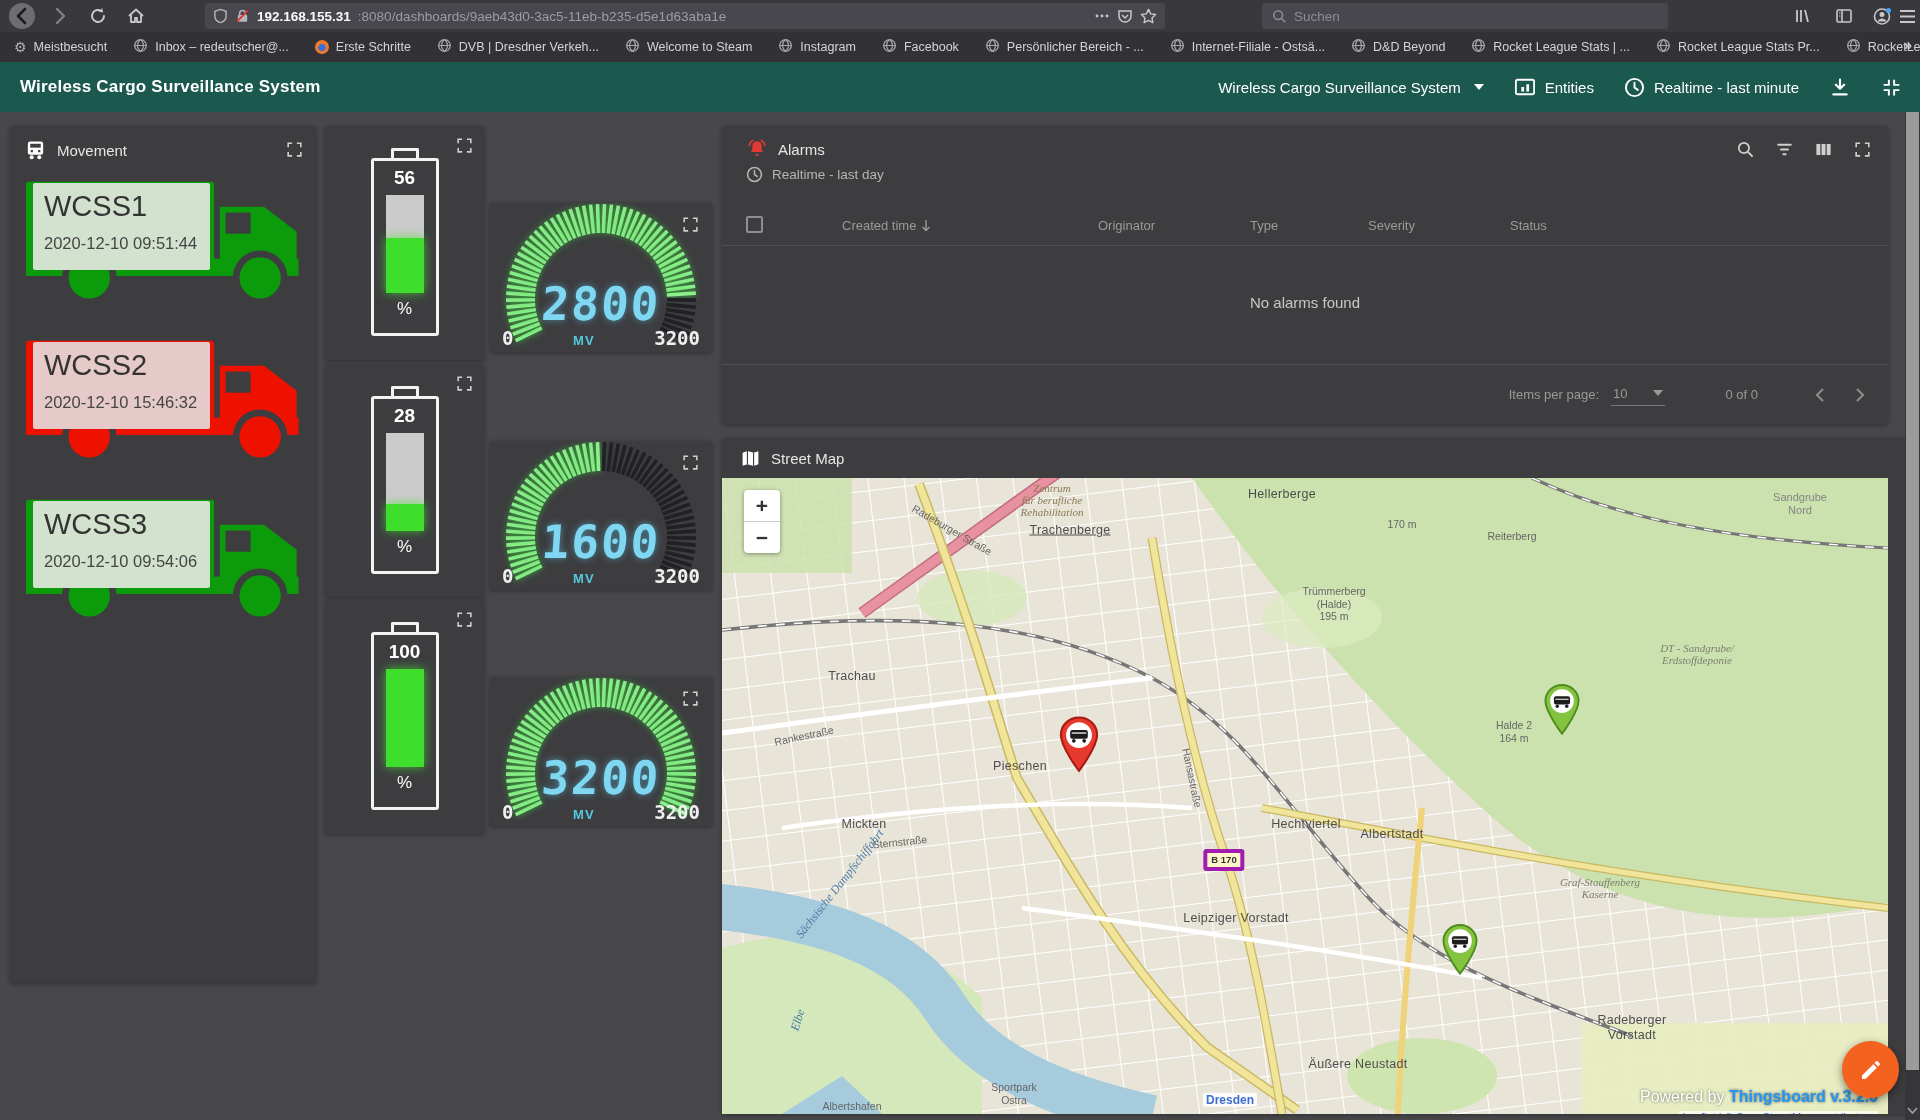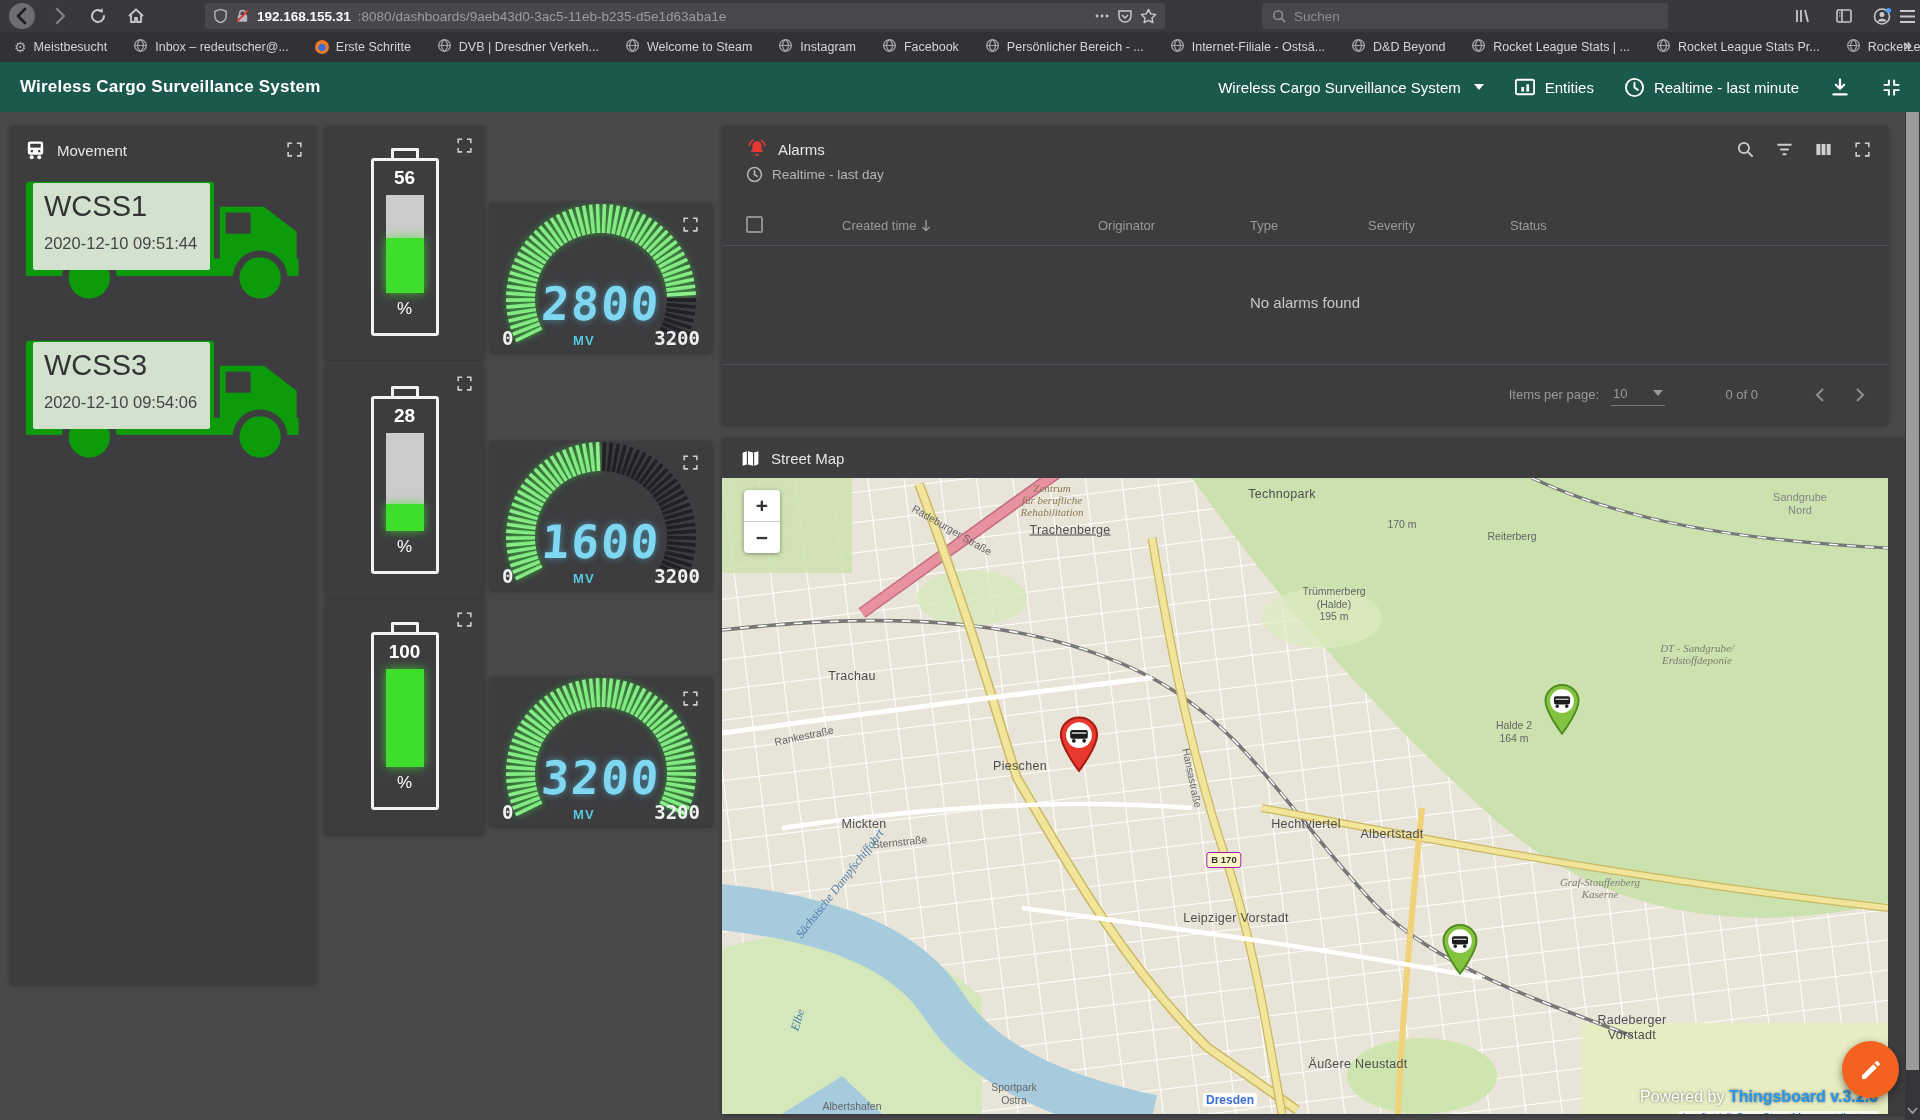--- a/index.html
+++ b/index.html
@@ -103,21 +103,21 @@
   .map-content{position:absolute;left:0;top:40px;width:1166px;height:636px;overflow:hidden;background:#e9e4d8}
   .map-svg{position:absolute;left:0;top:0;width:1166px;height:636px}
   .ml{position:absolute;transform:translate(-50%,-50%);white-space:pre-line;text-align:center;line-height:1.2;pointer-events:none;z-index:3}
   .ml.district{font-size:12.5px;color:#4e4e4e;letter-spacing:.3px}
   .ml.small{font-size:10.5px;color:#666}
   .ml.gray{font-size:11px;color:#848484}
   .ml.grayit{font:italic 11px "Liberation Serif",serif;color:#7d7d72}
   .ml.nature{font:italic 11px "Liberation Serif",serif;color:#897a52}
   .ml.water{font:italic 12px "Liberation Serif",serif;color:#4a7ba6}
   .ml.citylink{font-size:12px;font-weight:bold;color:#3b6fd4;background:rgba(255,255,255,.85);padding:0 3px;border-radius:2px}
-  .ml.badge{font-size:9.5px;font-weight:bold;color:#333;background:#fdf6c9;border:1px solid #a21caf;border-radius:3px;padding:0 4px;line-height:14px}
+  .ml.badge{font-size:9.5px;font-weight:bold;color:#333;background:#fdf6c9;border:4px solid #a21caf;border-radius:3px;padding:0 4px;line-height:14px}
   .map-marker{position:absolute;transform:translate(-50%,-55%);z-index:4}
   .zoomctl{position:absolute;left:22px;top:12px;width:36px;background:#fff;border-radius:4px;
     box-shadow:0 1px 4px rgba(0,0,0,.4);z-index:5;overflow:hidden}
   .zoombtn{width:36px;height:31px;display:flex;align-items:center;justify-content:center;
     font-size:21px;font-weight:bold;color:#333;cursor:pointer}
   .zoomdiv{height:1px;background:#ccc}
   .map-attrib{position:absolute;right:10px;bottom:8px;font-size:16px;color:#fff;z-index:5;
     text-shadow:0 0 3px rgba(0,0,0,.6)}
   .map-attrib b{color:#2196f3}
   .map-attrib2{position:absolute;right:10px;bottom:-9px;font-size:11px;color:#3b6fd4;z-index:5;background:rgba(255,255,255,.7);padding:0 4px}
@@ -362,20 +362,34 @@
               <rect x="2" y="4" width="196" height="82" rx="3" class="tk-ok"></rect>
               <path d="M204 86 V30 h46 l34 26 v30 z" class="tk-ok"></path>
               <rect x="210" y="36" width="26" height="22" fill="#3d3d40"></rect>
               <rect x="2" y="84" width="284" height="18" class="tk-ok"></rect>
               <circle cx="68" cy="104" r="25" class="tk-ok" stroke="#3d3d40" stroke-width="7"></circle>
               <circle cx="246" cy="104" r="25" class="tk-ok" stroke="#3d3d40" stroke-width="7"></circle>
             </svg>
             <div class="truck-label ok">
               <div class="truck-name">WCSS1</div>
               <div class="truck-time">2020-12-10 09:51:44</div>
+            </div>
+          </div>
+          <div class="truck-row">
+            <svg class="truck-svg" viewBox="0 0 300 132">
+              <rect x="2" y="4" width="196" height="82" rx="3" class="tk-alarm"></rect>
+              <path d="M204 86 V30 h46 l34 26 v30 z" class="tk-alarm"></path>
+              <rect x="210" y="36" width="26" height="22" fill="#3d3d40"></rect>
+              <rect x="2" y="84" width="284" height="18" class="tk-alarm"></rect>
+              <circle cx="68" cy="104" r="25" class="tk-alarm" stroke="#3d3d40" stroke-width="7"></circle>
+              <circle cx="246" cy="104" r="25" class="tk-alarm" stroke="#3d3d40" stroke-width="7"></circle>
+            </svg>
+            <div class="truck-label alarm">
+              <div class="truck-name">WCSS2</div>
+              <div class="truck-time">2020-12-10 15:46:32</div>
             </div>
           </div>
           <div class="truck-row">
             <svg class="truck-svg" viewBox="0 0 300 132">
               <rect x="2" y="4" width="196" height="82" rx="3" class="tk-ok"></rect>
               <path d="M204 86 V30 h46 l34 26 v30 z" class="tk-ok"></path>
               <rect x="210" y="36" width="26" height="22" fill="#3d3d40"></rect>
               <rect x="2" y="84" width="284" height="18" class="tk-ok"></rect>
               <circle cx="68" cy="104" r="25" class="tk-ok" stroke="#3d3d40" stroke-width="7"></circle>
               <circle cx="246" cy="104" r="25" class="tk-ok" stroke="#3d3d40" stroke-width="7"></circle>
@@ -770,21 +784,21 @@
 
         <div class="zoomctl">
           <div class="zoombtn">+</div>
           <div class="zoomdiv"></div>
           <div class="zoombtn">−</div>
         </div>
 
         <div id="map-labels">
             <span class="ml gray" style="left: 1078px; top: 26px;">Sandgrube
 Nord</span>
-            <span class="ml district" style="left: 560px; top: 16px;">Technopark</span>
+            <span class="ml district" style="left: 560px; top: 16px;">Hellerberge</span>
             <span class="ml nature" style="left: 330px; top: 22px;">Zentrum
 für berufliche
 Rehabilitation</span>
             <span class="ml district" style="left: 348px; top: 52px; text-decoration: underline;">Trachenberge</span>
             <span class="ml small" style="left: 680px; top: 46px;">170 m</span>
             <span class="ml small" style="left: 790px; top: 58px;">Reiterberg</span>
             <span class="ml small" style="left: 230px; top: 52px; transform: translate(-50%, -50%) rotate(30deg);">Radeburger Straße</span>
             <span class="ml small" style="left: 612px; top: 126px;">Trümmerberg
 (Halde)
 195 m</span>

